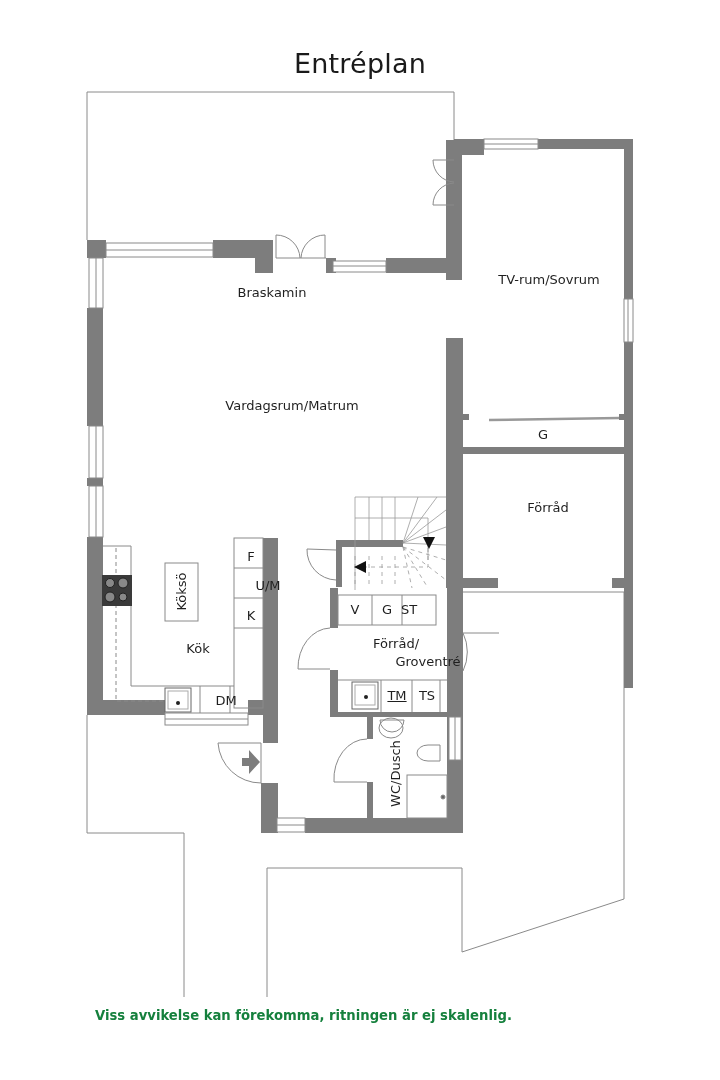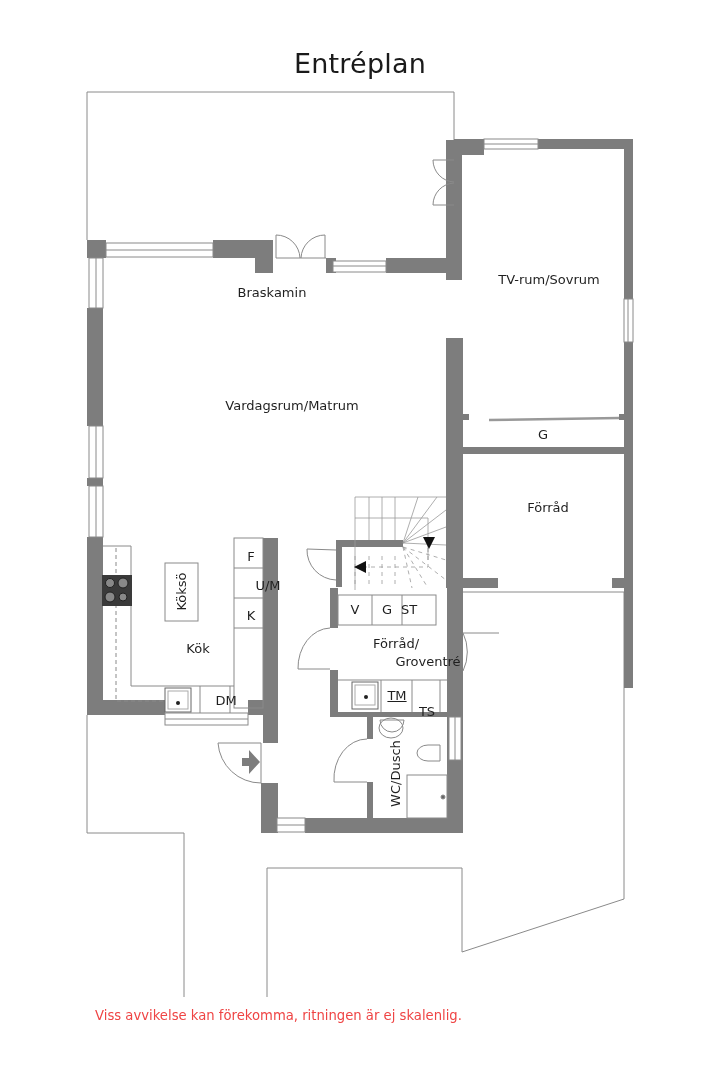--- a/index.html
+++ b/index.html
@@ -1,19 +1,19 @@
 <!DOCTYPE html>
 <html><head>
   <meta charset="utf-8">
   <style>
     html, body { margin: 0; padding: 0; background: #ffffff; }
     body { width: 720px; height: 1080px; position: relative; overflow: hidden; font-family: "DejaVu Sans", sans-serif; color: #222; }
     #plan { position: absolute; left: 0; top: 0; width: 720px; height: 1080px; }
     .title { position: absolute; left: 0; width: 720px; top: 48px; text-align: center; font-size: 27px; color: #1a1a1a; letter-spacing: 0.2px; }
-    .note { position: absolute; left: 95px; top: 1008px; font-size: 13.2px; color: #ef4444; }
+    .note { position: absolute; left: 95px; top: 1008px; font-size: 13.2px; color: #15803d; font-weight: bold; }
     .lbl { position: absolute; font-size: 13px; color: #1f1f1f; white-space: nowrap; }
     .lbl.c { transform: translateX(-50%); text-align: right; }
     .rot { transform: rotate(-90deg); transform-origin: center center; }
   </style>
 </head>
 <body>
 
 <svg id="plan" viewBox="0 0 720 1080" xmlns="http://www.w3.org/2000/svg">
 
   <g fill="none" stroke="#8a8a8a" stroke-width="1">
@@ -207,16 +207,16 @@
 <div class="lbl c" style="left:268px; top:578px;">U/M</div>
 <div class="lbl c" style="left:251px; top:608px;">K</div>
 <div class="lbl c" style="left:226px; top:693px;">DM</div>
 
 <div class="lbl c" style="left:355px; top:602px;">V</div>
 <div class="lbl c" style="left:387px; top:602px;">G</div>
 <div class="lbl c" style="left:409px; top:602px;">ST</div>
 <div class="lbl c" style="left:396px; top:636px;">Förråd/</div>
 <div class="lbl c" style="left:396px; top:654px;margin-left:32px;">Groventré</div>
 <div class="lbl c" style="left:397px; top:688px;text-decoration:underline;">TM</div>
-<div class="lbl c" style="left:427px; top:704px;">TS</div>
+<div class="lbl c" style="left:427px; top:688px;">TS</div>
 <div class="lbl rot" style="left:357px; top:766px; width:76px; text-align:center;">WC/Dusch</div>
 
 <div class="note">Viss avvikelse kan förekomma, ritningen är ej skalenlig.</div>
 
 </body></html>

